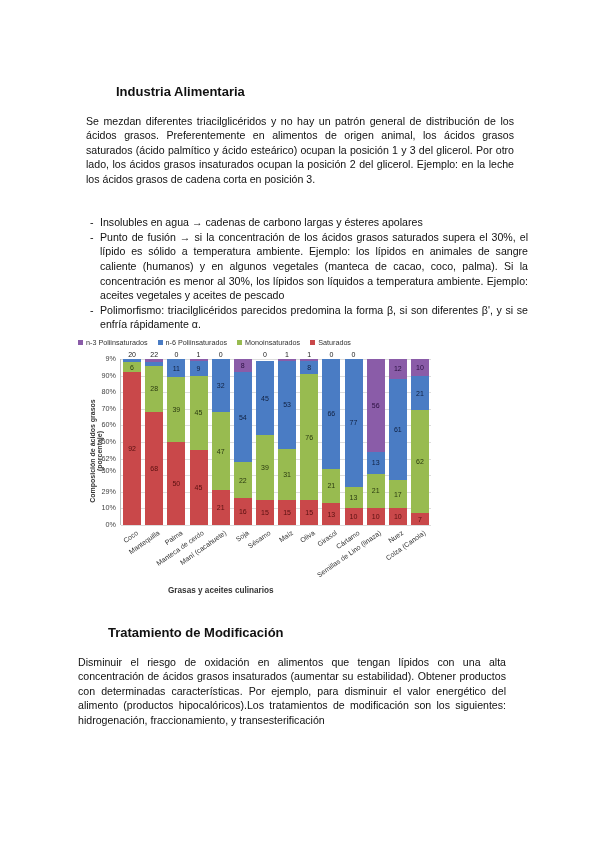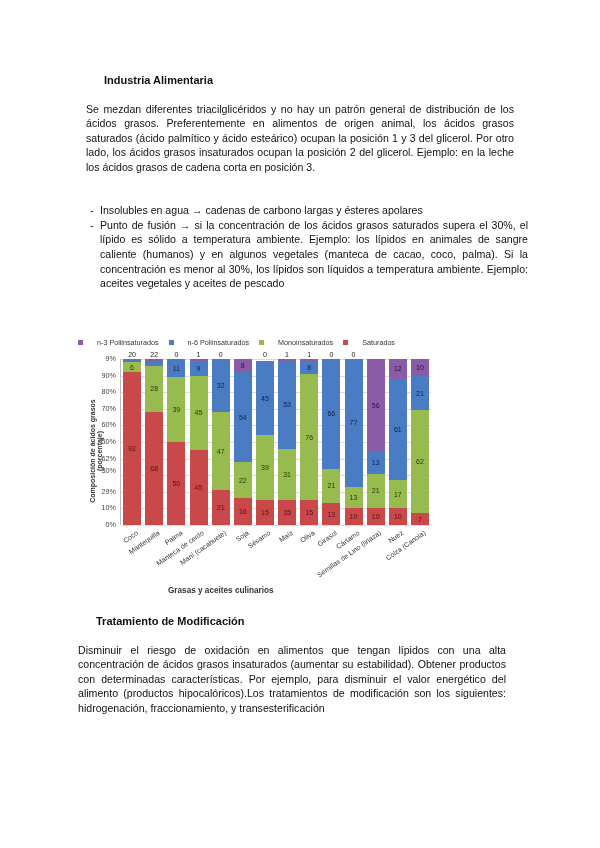--- a/index.html
+++ b/index.html
@@ -1,28 +1,28 @@
 <!DOCTYPE html>
 <html><head>
 <meta charset="utf-8">
 <style>
   html, body { margin:0; padding:0; background:#fff; }
   body { width:600px; height:848px; position:relative; overflow:hidden;
          font-family:"Liberation Sans", sans-serif; color:#111; }
   .page { position:absolute; left:72px; top:73px; width:456px; font-size:10.6px; line-height:14.6px; }
-  h2 { font-size:11px; font-weight:bold; margin:0; line-height:14.6px;padding-left:32px; }
+  h2 { font-size:13px; font-weight:bold; margin:12px; line-height:14.6px;padding-left:32px; }
   p { margin:14px; text-align:justify; }
   .gap { height:14.6px; }
   ul { list-style:none; margin:0; padding:0; }
   ul li { position:relative; padding-left:28px; text-align:justify; }
   ul li::before { content:"-"; position:absolute; left:18px; top:0; }
 
   .chart { position:absolute; left:78px; top:334px; width:360px; height:268px; }
   .legend { position:absolute; left:0; top:4px; font-size:7.2px; color:#333; white-space:nowrap; display:flex; gap:10px; }
-  .legend .lg { display:flex; align-items:center; gap:14px; }
+  .legend .lg { display:flex; align-items:center; gap:3px; }
   .legend .sw { width:5px; height:5px; display:inline-block; }
   .yaxis-title { position:absolute; left:-52px; top:110px; width:140px; transform:rotate(-90deg);
                  font-size:7px; font-weight:bold; color:#333; text-align:center; }
   .ytick { position:absolute; left:10px; width:28px; text-align:right; font-size:7.2px; color:#444; }
   .plot { position:absolute; left:42px; top:25px; width:310px; height:166px; border-left:1px solid #bbb; }
   .grid { position:absolute; left:0; width:100%; border-top:1px solid #ddd; }
   .bar { position:absolute; bottom:0; width:18px; height:100%; display:flex; flex-direction:column-reverse; }
   .seg { position:relative; width:100%; display:flex; align-items:center; justify-content:center; font-size:7px; }
   .seg.sat { background:#c9484a; color:#5a1010; }
   .seg.mono { background:#98bb50; color:#2a3a10; }
@@ -39,20 +39,21 @@
 </head>
 <body>
 
 <div class="page">
   <h2>Industria Alimentaria</h2>
   <p>Se mezdan diferentes triacilglicéridos y no hay un patrón general de distribución de los ácidos grasos. Preferentemente en alimentos de origen animal, los ácidos grasos saturados (ácido palmítico y ácido esteárico) ocupan la posición 1 y 3 del glicerol. Por otro lado, los ácidos grasos insaturados ocupan la posición 2 del glicerol. Ejemplo: en la leche los ácidos grasos de cadena corta en posición 3.</p>
   <div class="gap"></div>
   <ul>
     <li>Insolubles en agua → cadenas de carbono largas y ésteres apolares</li>
     <li>Punto de fusión → si la concentración de los ácidos grasos saturados supera el 30%, el lípido es sólido a temperatura ambiente. Ejemplo: los lípidos en animales de sangre caliente (humanos) y en algunos vegetales (manteca de cacao, coco, palma). Si la concentración es menor al 30%, los lípidos son líquidos a temperatura ambiente. Ejemplo: aceites vegetales y aceites de pescado</li>
+    <li>Polimorfismo: triacilglicéridos parecidos predomina la forma β, si son diferentes β', y si se enfría rápidamente α.</li>
   </ul>
 </div>
 
 <div class="chart">
   <div class="legend" id="legend">
       <span class="lg">
         <span class="sw" style="background: rgb(138, 92, 168);"></span>
         <span>n-3 Poliinsaturados</span>
       </span>
       <span class="lg">

